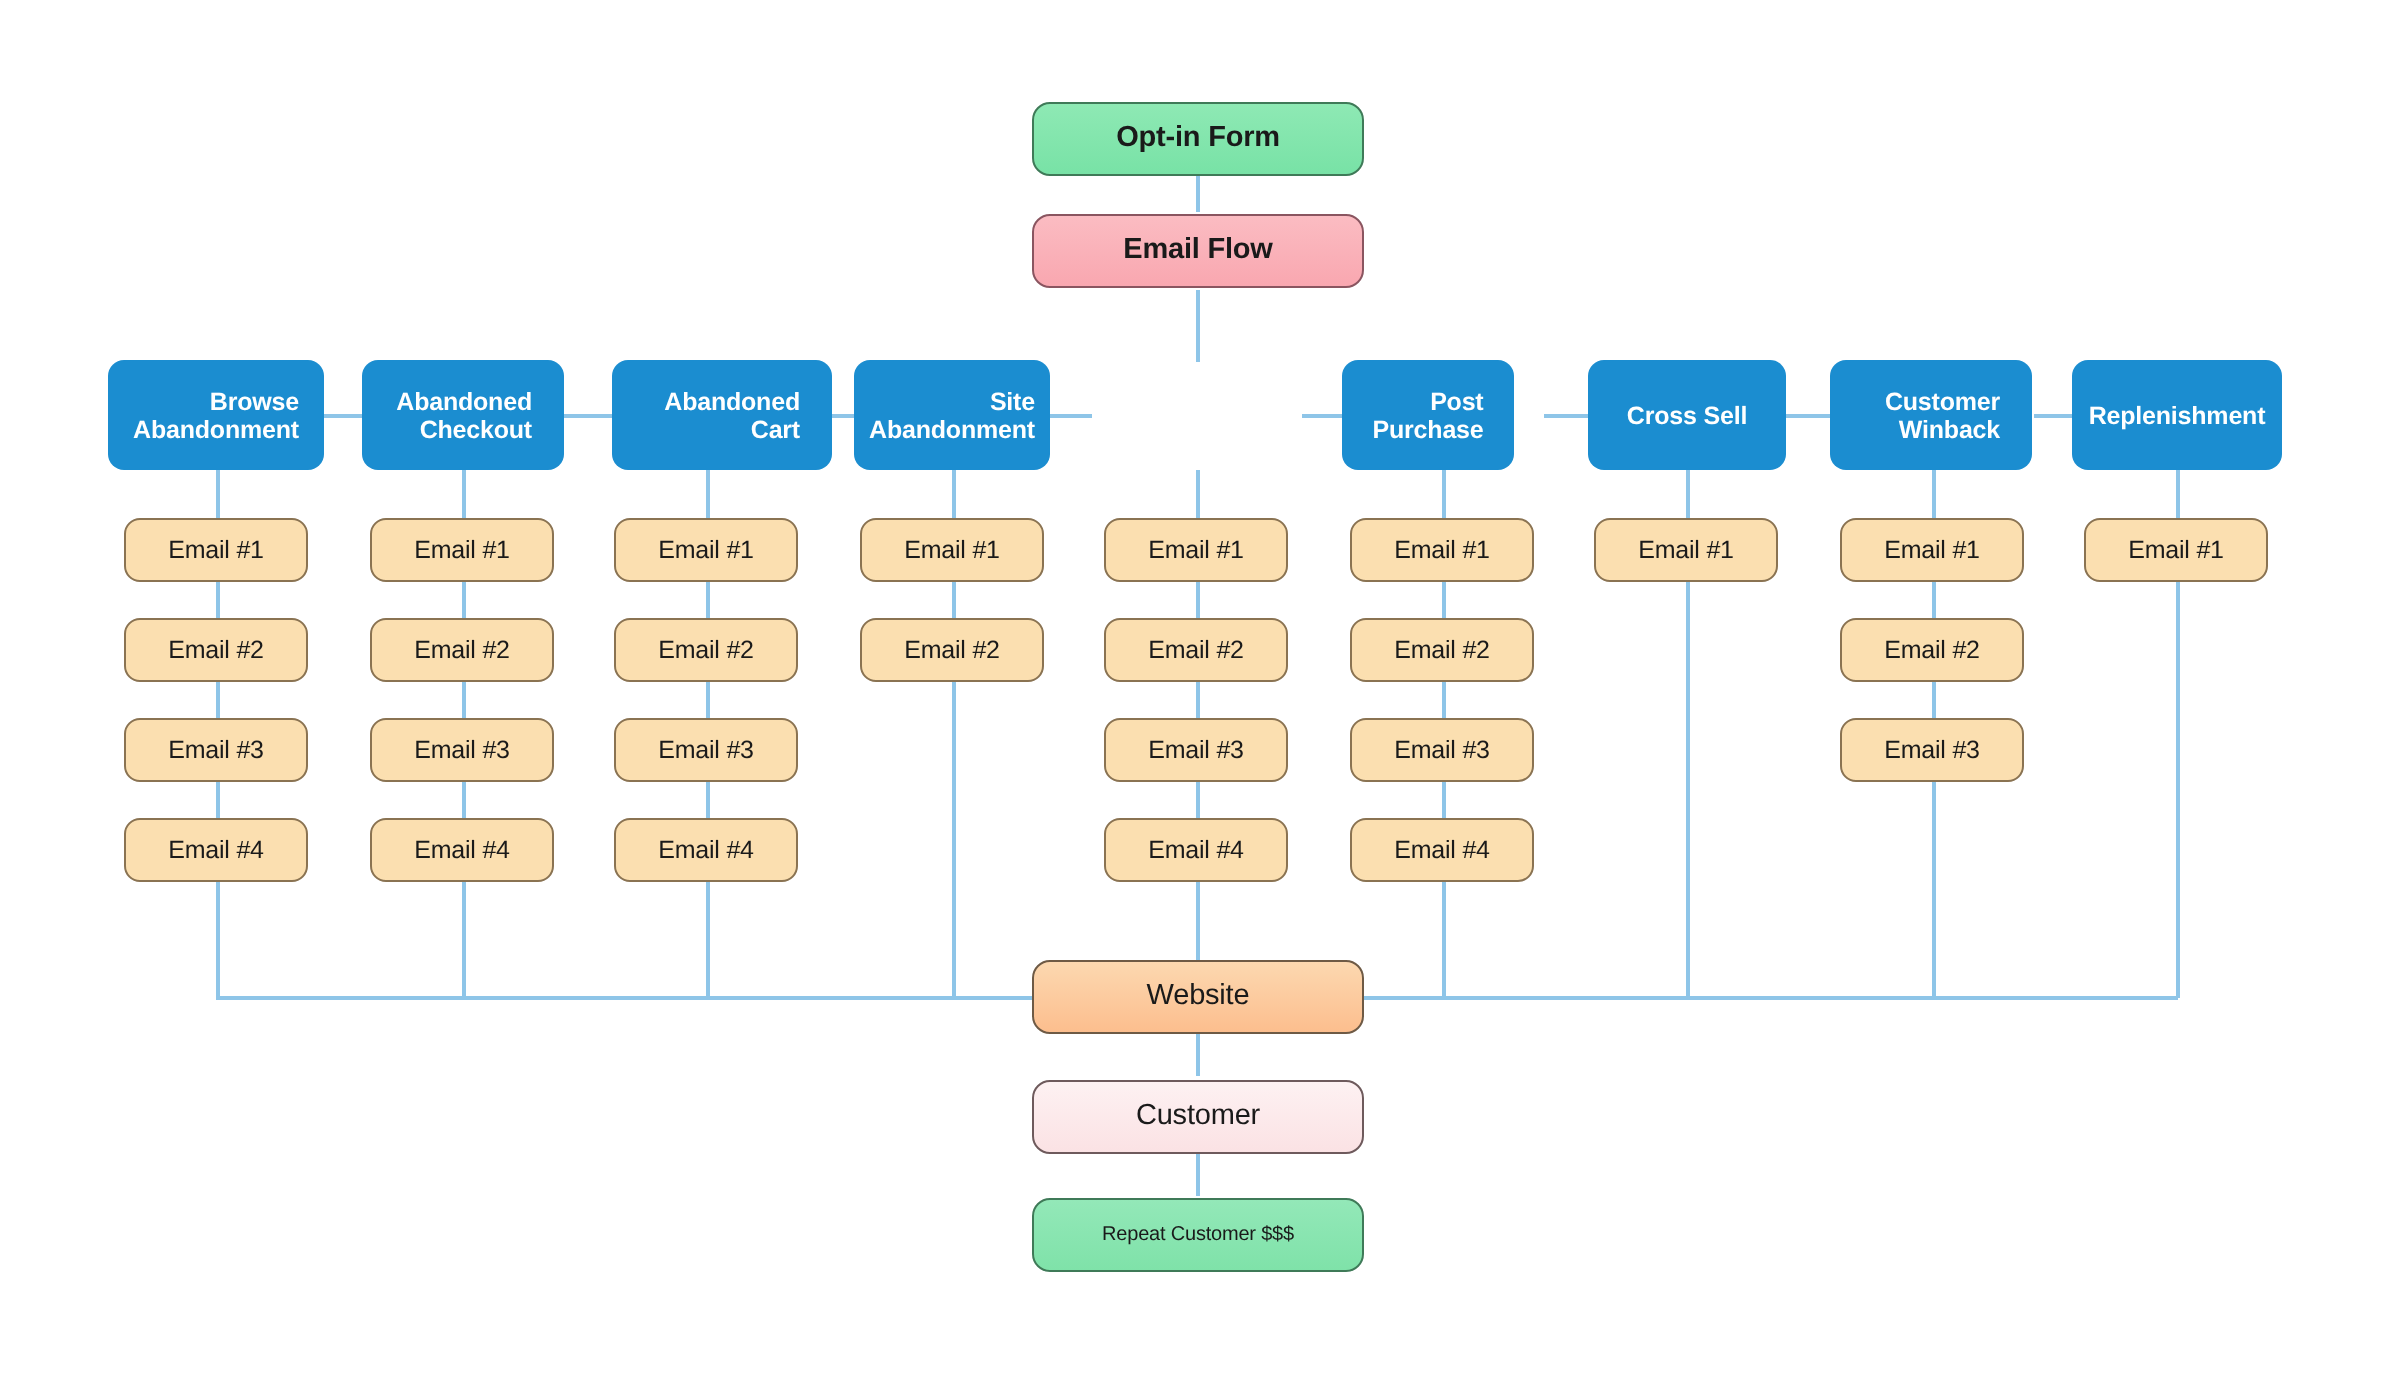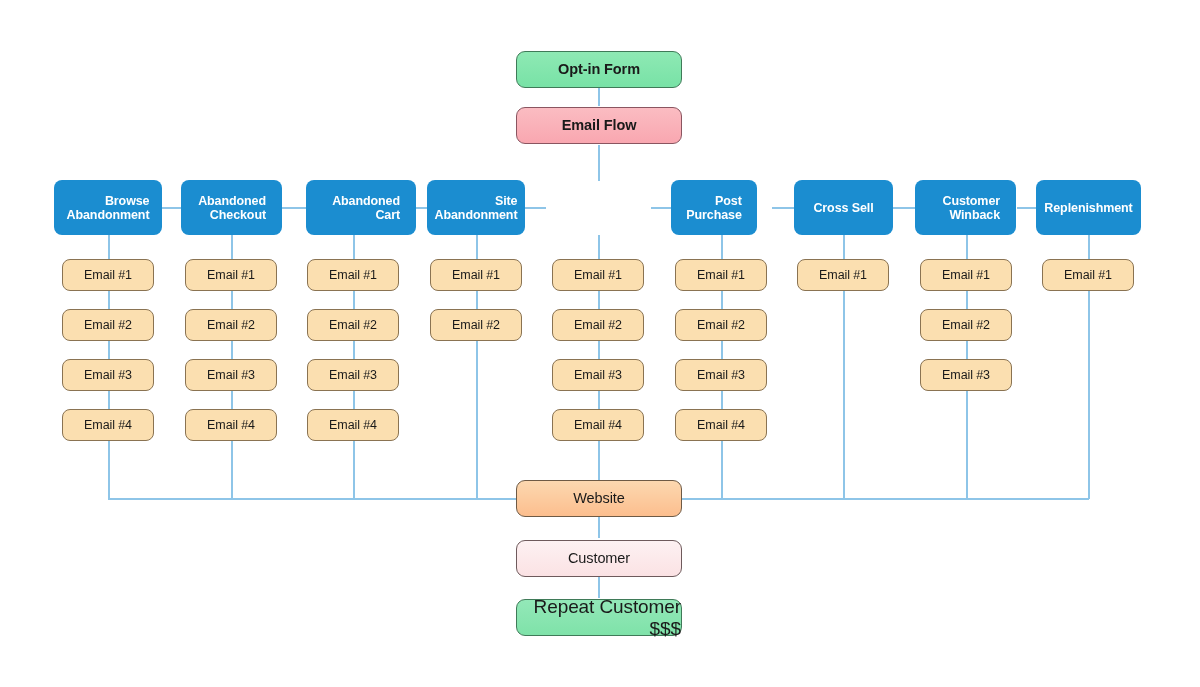--- a/index.html
+++ b/index.html
@@ -65,21 +65,21 @@
   }
   .node.purchase {
     background: linear-gradient(180deg, #fdf1f2 0%, #fbe2e4 100%);
     border-color: #6e5a5c;
     font-size: 14.5px;
     font-weight: 400;
   }
   .node.repeat {
     background: linear-gradient(180deg, #93e8b8 0%, #7fe2a9 100%);
     border-color: #3f7a58;
-    font-size: 19px;
+    font-size: 10px;
     font-weight: 400;
   }
 
   
   .node.flow {
     background: #1b8dd0;
     border: none;
     color: #ffffff;
     font-size: 12.5px;
     font-weight: 700;

